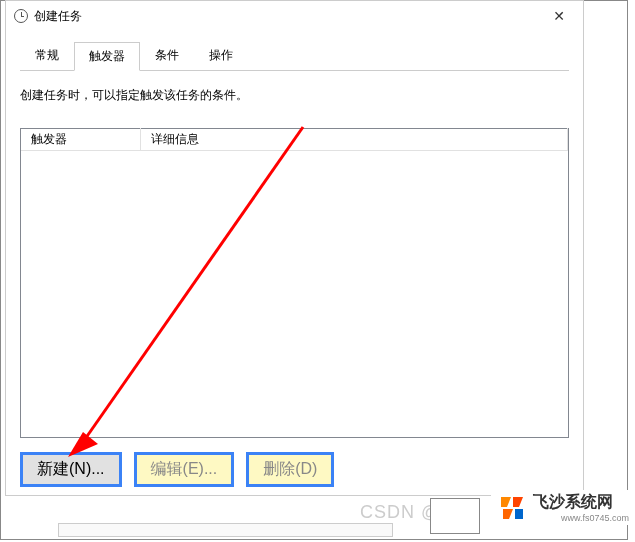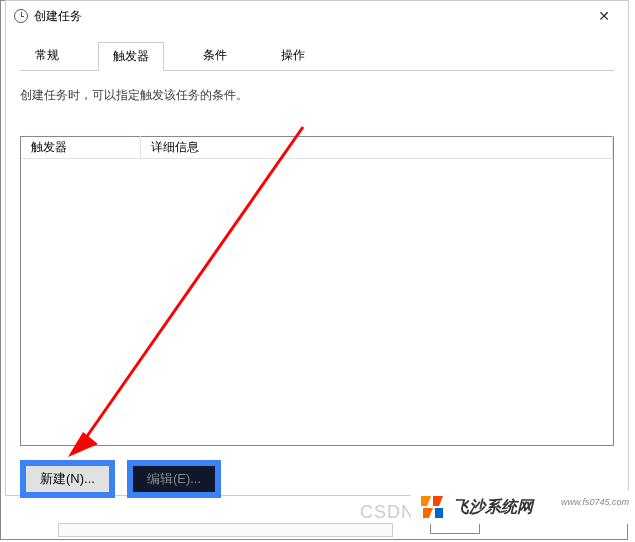--- a/index.html
+++ b/index.html
@@ -21,21 +21,21 @@
       top: 0;
       left: 0;
       width: 628px;
       height: 540px;
       border: 1px solid #888;
     }
     .window {
       position: absolute;
       top: 0;
       left: 5px;
-      width: 624px;
+      width: 579px;
       height: 496px;
       background: #fff;
       border: 1px solid #ccc;
     }
     .titlebar {
       height: 30px;
       display: flex;
       align-items: center;
       justify-content: space-between;
       padding: 0 8px;
@@ -79,40 +79,39 @@
       font-family: Arial, sans-serif;
     }
     .content {
       padding: 10px 14px;
     }
     .tabs {
       display: flex;
       border-bottom: 1px solid #ccc;
       margin-bottom: 16px;
       position: relative;
-      gap: 24px;
     }
     .tab {
       padding: 5px 14px;
       border: 1px solid transparent;
       border-bottom: none;
       cursor: default;
       font-size: 12px;
       position: relative;
     }
     .tab.active {
       border: 1px solid #ccc;
       border-bottom: 1px solid #fff;
       top: 1px;
       background: #fff;
     }
     .description {
-      margin-bottom: 32px;
-      font-size: 12px;
-      color: #404040;
+      margin-bottom: 24px;
+      font-size: 12px;
+      color: #000000;
     }
     .table-container {
       border: 1px solid #828790;
       height: 310px;
       background: #fff;
     }
     .table-header {
       display: flex;
       border-bottom: 1px solid #e1e1e1;
       height: 22px;
@@ -127,31 +126,31 @@
     .col1 { width: 120px; }
     .col2 { flex: 1; }
     .col3 { width: 75px; border-right: none; }
     .button-row {
       display: flex;
       gap: 12px;
       margin-top: 14px;
     }
     .btn {
       padding: 4px 14px;
-      border: 6px solid #3b82f6;
+      border: 3px solid #3b82f6;
       background: #e1e1e1;
-      font-size: 13px;
+      font-size: 16px;
       cursor: default;
       min-width: 80px;
       text-align: center;
       font-family: inherit;
     }
     .btn:disabled {
       color: #888;
-      background: #0f172a;
+      background: #fef9c3;
     }
     .arrow {
       position: absolute;
       pointer-events: none;
     }
     .watermark {
       position: absolute;
       left: 360px;
       top: 502px;
       color: #ccc;
@@ -169,21 +168,21 @@
       background: #fff;
       padding: 2px 6px;
     }
     .brand-icon {
       width: 30px;
       height: 30px;
       position: relative;
     }
     .brand-text {
       display: flex;
-      font-style: italic;
+      flex-direction: column;
     }
     .brand-name {
       font-size: 16px;
       font-weight: bold;
       color: #333;
     }
     .brand-url {
       font-size: 9px;
       color: #888;
       margin-left: 28px;
@@ -234,20 +233,21 @@
     <div class="table-container">
       <div class="table-header">
         <div class="table-header-cell col1">触发器</div>
         <div class="table-header-cell col2">详细信息</div>
       </div>
     </div>
 
     <div class="button-row">
       <button class="btn">新建(N)...</button>
       <button class="btn" disabled="">编辑(E)...</button>
+      <button class="btn" disabled="">删除(D)</button>
     </div>
   </div>
 </div>
 
 <svg class="arrow" style="left:58px;top:122px;width:250px;height:340px;">
   <line x1="245" y1="5" x2="25" y2="320" stroke="#ff0000" stroke-width="3"></line>
   <polygon points="10,335 25,310 40,322" fill="#ff0000"></polygon>
 </svg>
 
 <div class="watermark">CSDN @</div>

